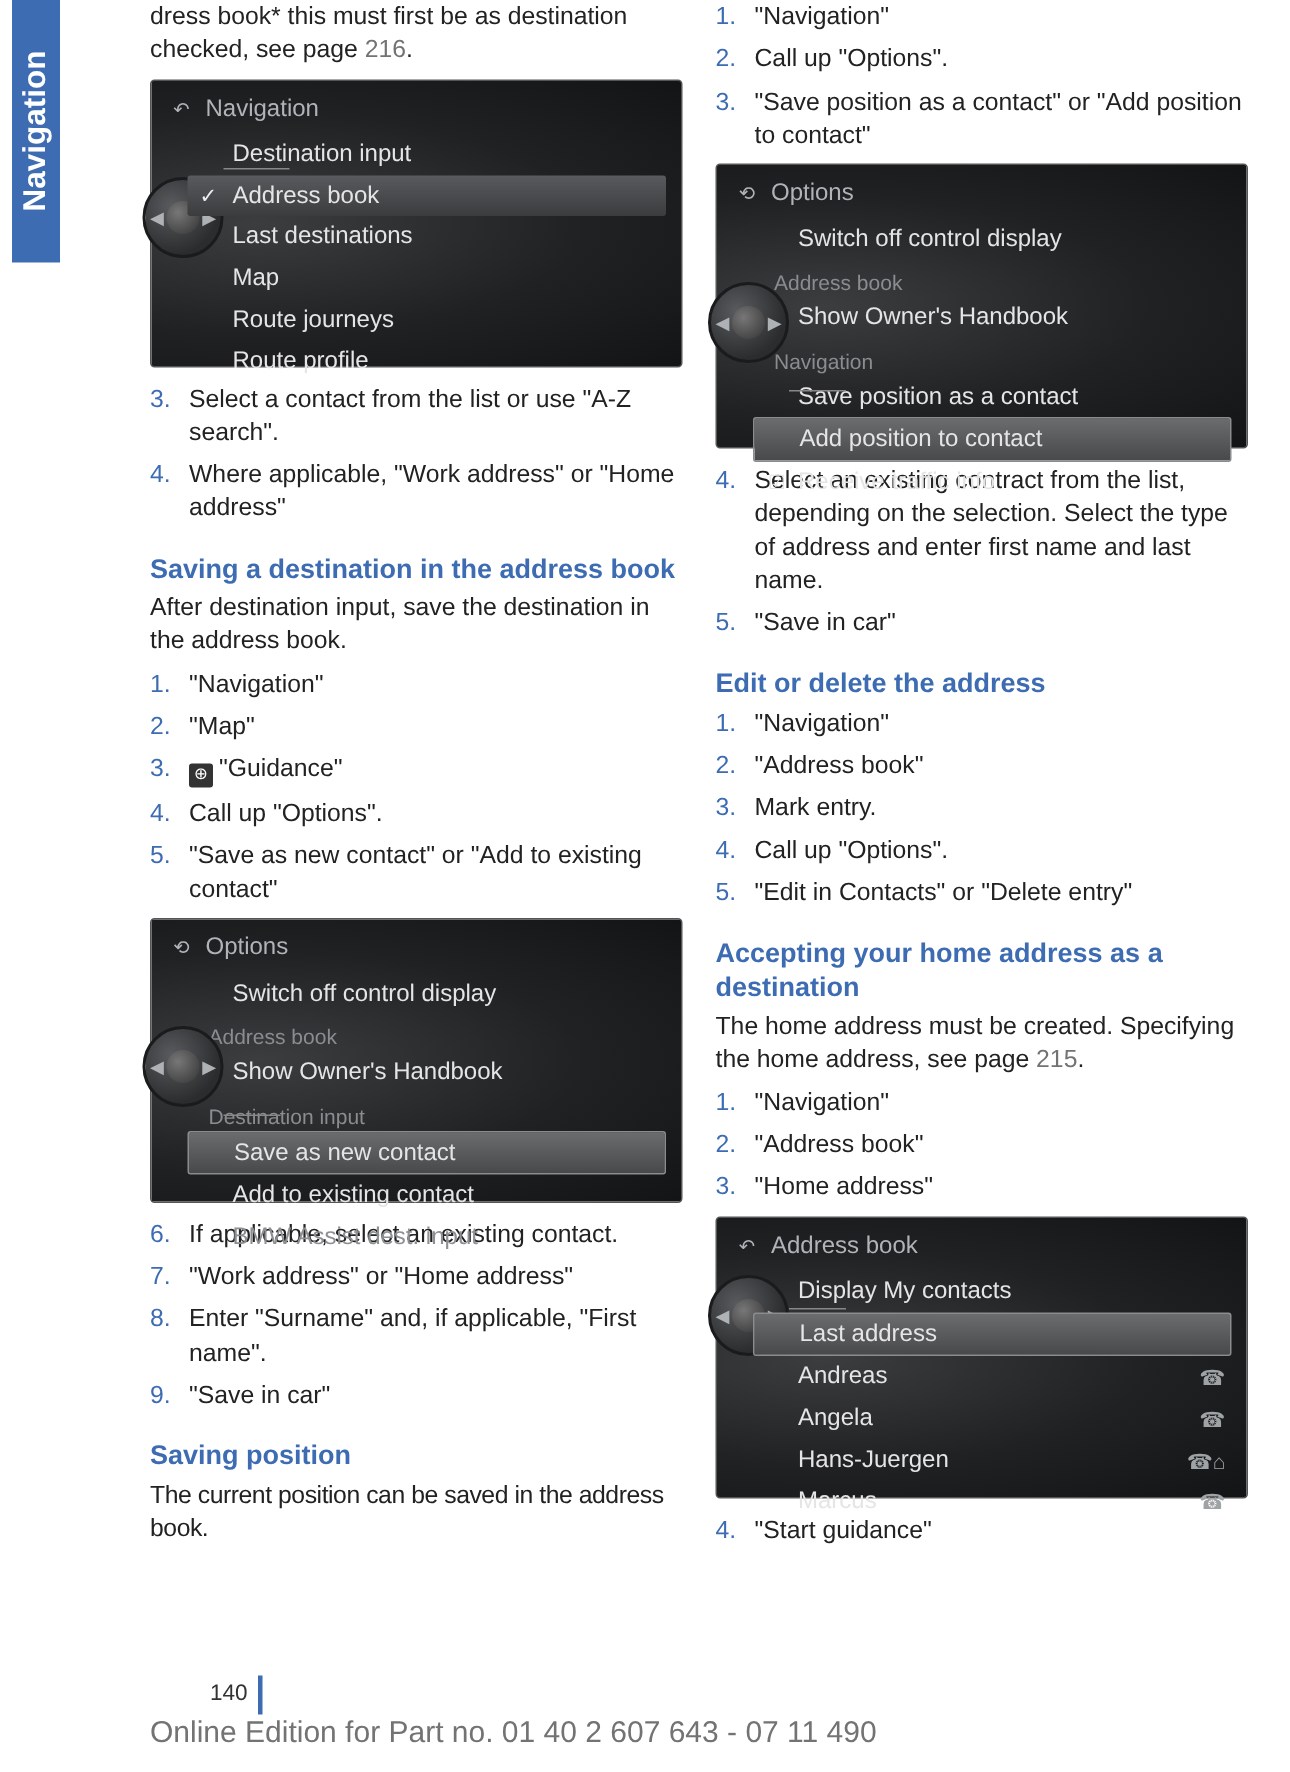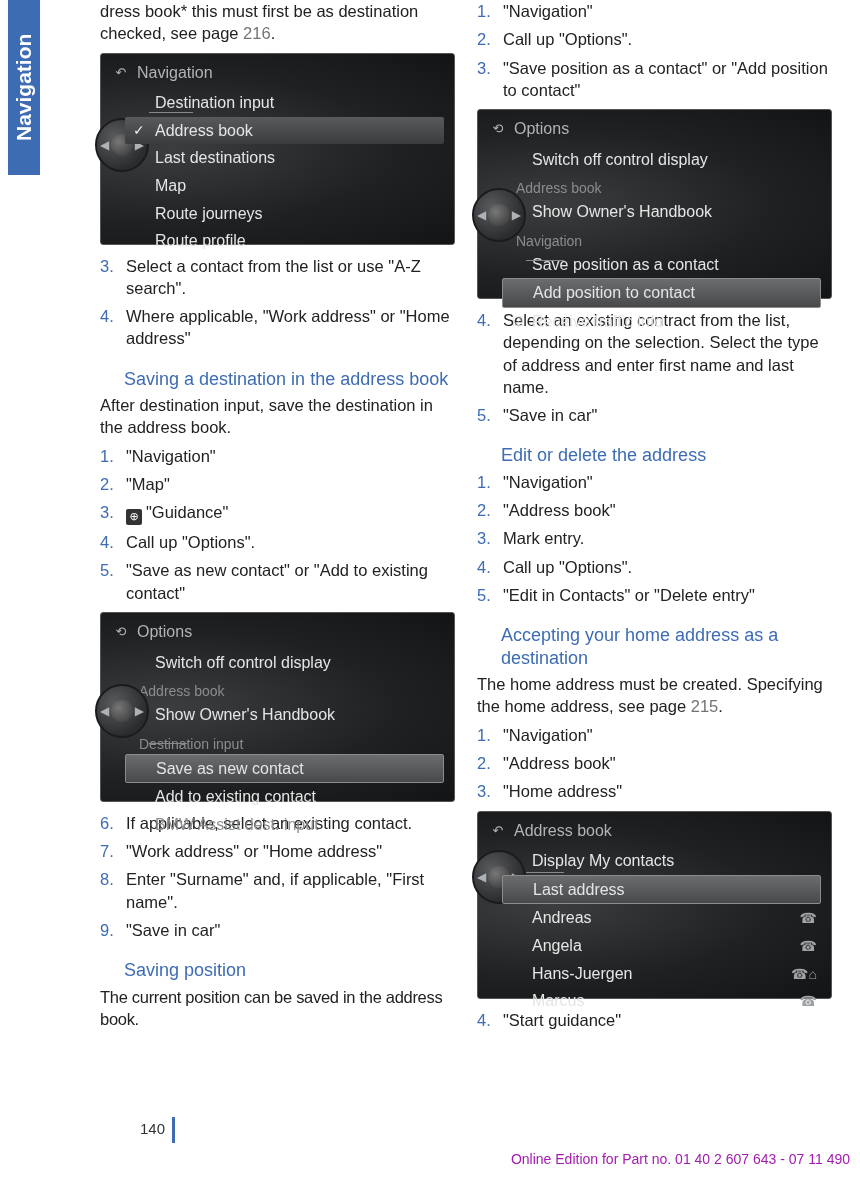--- a/index.html
+++ b/index.html
@@ -38,26 +38,25 @@
   .col {
     width: 355px;
     font-size: 16.5px;
     line-height: 1.35;
     color: #222;
   }
   .col p { margin-bottom: 6px; }
   .link-num { color: #737373; }
   .heading-blue {
     color: #3d6cb3;
-    font-weight: normal;
+    font-weight: bold;
     font-size: 18px;
     margin-top: 18px;
     margin-bottom: 4px;
     line-height: 1.25;
-    margin-left: 24px;
   }
   ol {
     list-style: none;
     padding-left: 0;
   }
   ol li {
     display: flex;
     margin-bottom: 6px;
   }
   ol li .num {
@@ -195,24 +194,24 @@
   }
   .page-num-bar {
     position: absolute;
     left: 172px;
     bottom: 38px;
     width: 3px;
     height: 26px;
     background: #3d6cb3;
   }
   .footer-text {
-    text-align: right;
+    text-align: left;
     margin-top: 6px;
-    font-size: 14px;
-    color: #a21caf;
+    font-size: 20px;
+    color: #737373;
   }
 </style>
 </head>
 <body>
 
 <div class="side-tab">Navigation</div>
 
 <div class="page-content">
 
   <div class="col">

